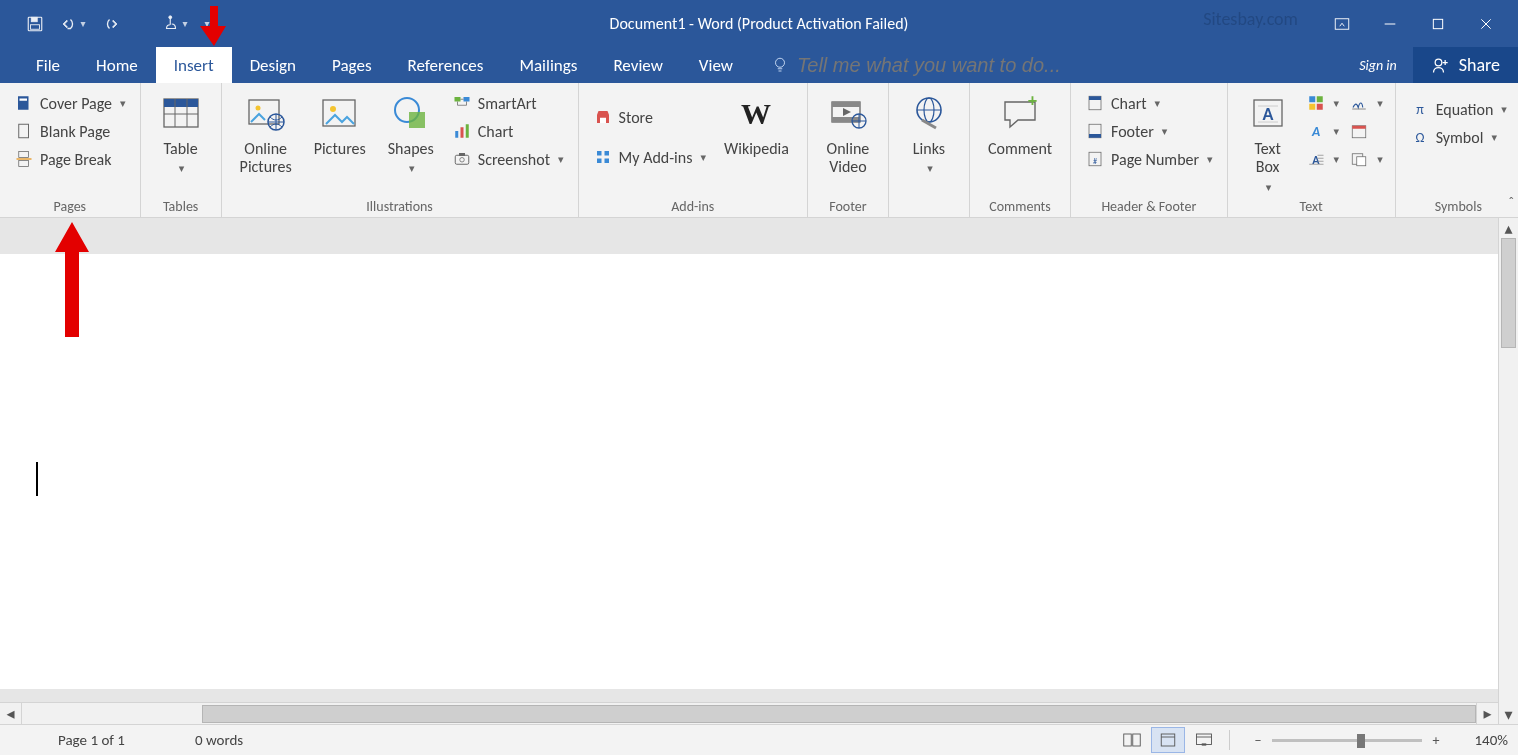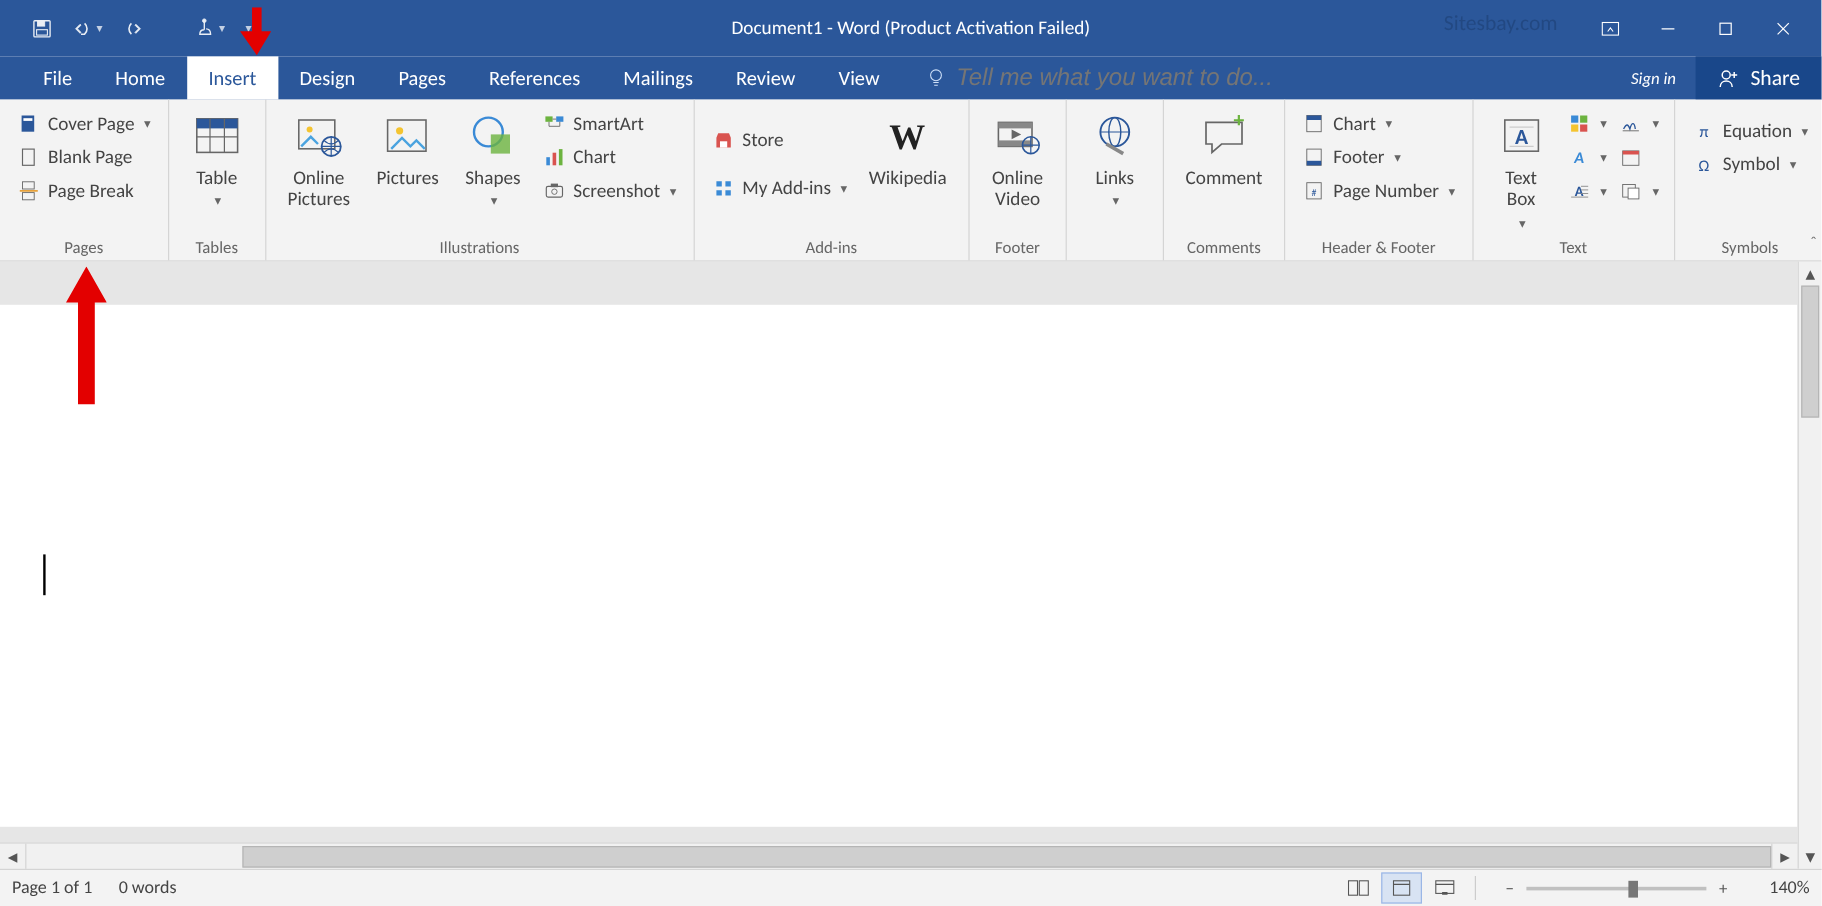--- a/index.html
+++ b/index.html
@@ -92,21 +92,21 @@
   .vscroll .arrow { height:20px; display:flex; align-items:center; justify-content:center; color:#555;}
   .vscroll .thumb { position:absolute; left:2px; right:2px; top:20px; height:110px; background:#cfcfcf; border:1px solid #b5b5b5;}
   .vscroll .arrow.dn { position:absolute; bottom:0; left:0; right:0;}
 
   
   .marker-down { position:absolute; left:200px; top:6px; z-index:30;}
   .marker-up   { position:absolute; left:55px;  top:222px; z-index:30;}
 
   
   .status { position:absolute; bottom:0; left:0; right:0; height:31px; background:#f3f3f3; border-top:1px solid #d4d4d4; display:flex; align-items:center; font-size:15px; color:#444; padding:0 10px;}
-  .status .sl { margin-right:22px;}
+  .status .sl { margin-right:22px;margin-left:48px;}
   .status-right { margin-left:auto; display:flex; align-items:center; gap:2px;}
   .viewbtn { width:34px; height:26px; border:1px solid transparent; display:flex; align-items:center; justify-content:center;}
   .viewbtn.active { background:#d8e3f3; border:1px solid #9ab6e6;}
   .viewbtn svg { width:18px; height:14px; fill:none; stroke:#555; stroke-width:1.2;}
   .slider { display:flex; align-items:center; gap:4px; margin:0 10px;}
   .slider .track { width:150px; height:3px; background:#c0c0c0; position:relative;}
   .slider .knob { position:absolute; top:-5px; left:85px; width:8px; height:14px; background:#777;}
   .zm { font-size:14px; color:#555; width:20px; text-align:center;}
   .pct { min-width:50px; text-align:right;}
   .sep { width:1px; height:20px; background:#ccc; margin:0 6px;}

